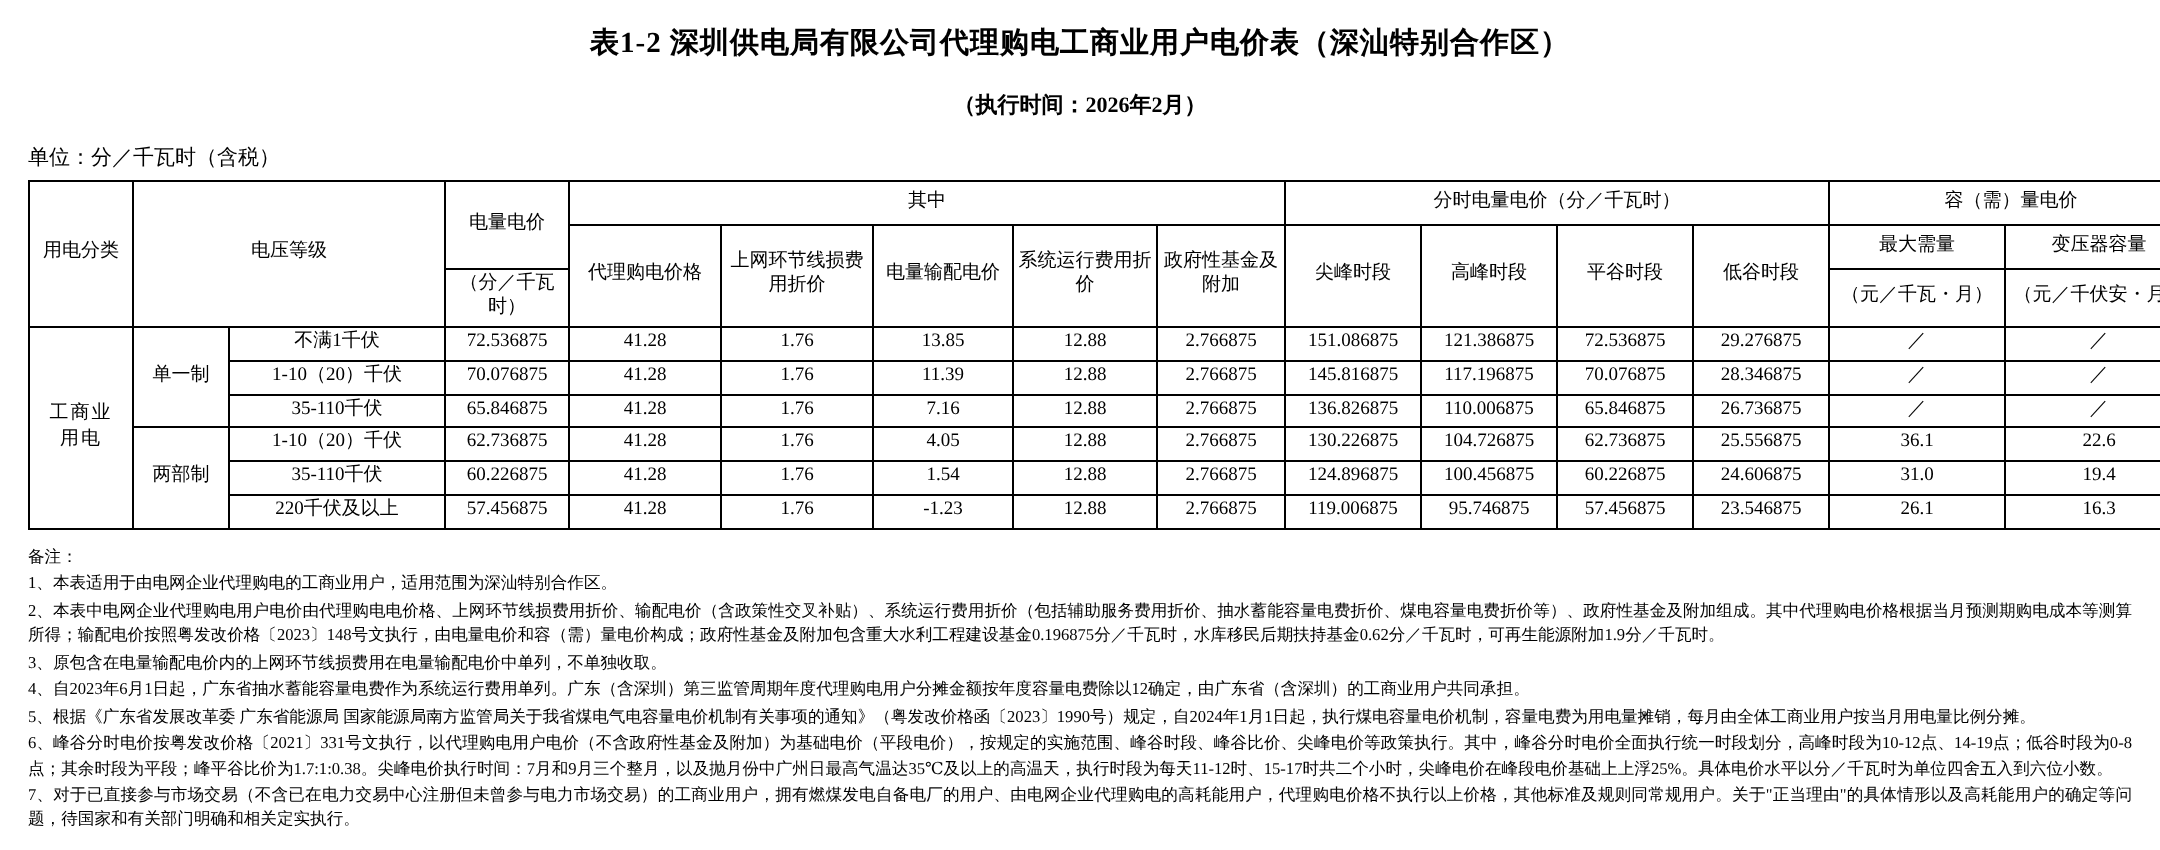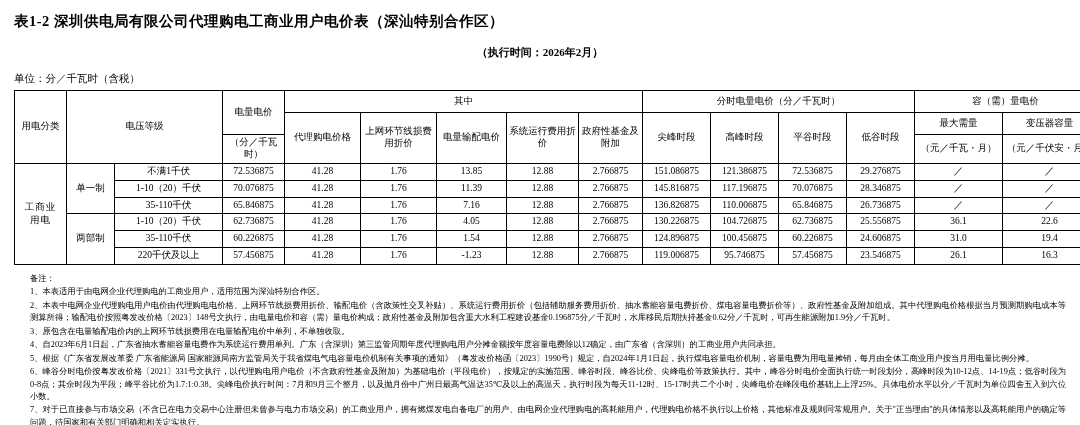--- a/index.html
+++ b/index.html
@@ -15,21 +15,21 @@
     overflow: hidden;
   }
   .page {
     width: 1080px;
     height: 425px;
     position: relative;
     box-sizing: border-box;
     padding: 8px 14px 0 14px;
   }
   .title {
-    text-align: left;
+    text-align: center;
     font-size: 14.5px;
     font-weight: bold;
     letter-spacing: 0.5px;
     margin-top: 4px;
   }
   .subtitle {
     text-align: center;
     font-size: 11px;
     font-weight: bold;
     margin-top: 14px;
@@ -73,21 +73,21 @@
   .num {
     font-size: 9.5px;
   }
   .notes {
     margin-top: 8px;
     font-size: 8.3px;
     line-height: 1.5;
     font-family: "Liberation Serif", "DejaVu Serif", serif;
   }
   .notes .nt {
-    margin: 0 0 1px 16px;
+    margin: 0 0 1px 0;
     text-align: justify;
   }
   .notes .nt-head {
     margin-bottom: 1px;
   }
 </style>
 </head>
 <body>
 
 <div class="page">

